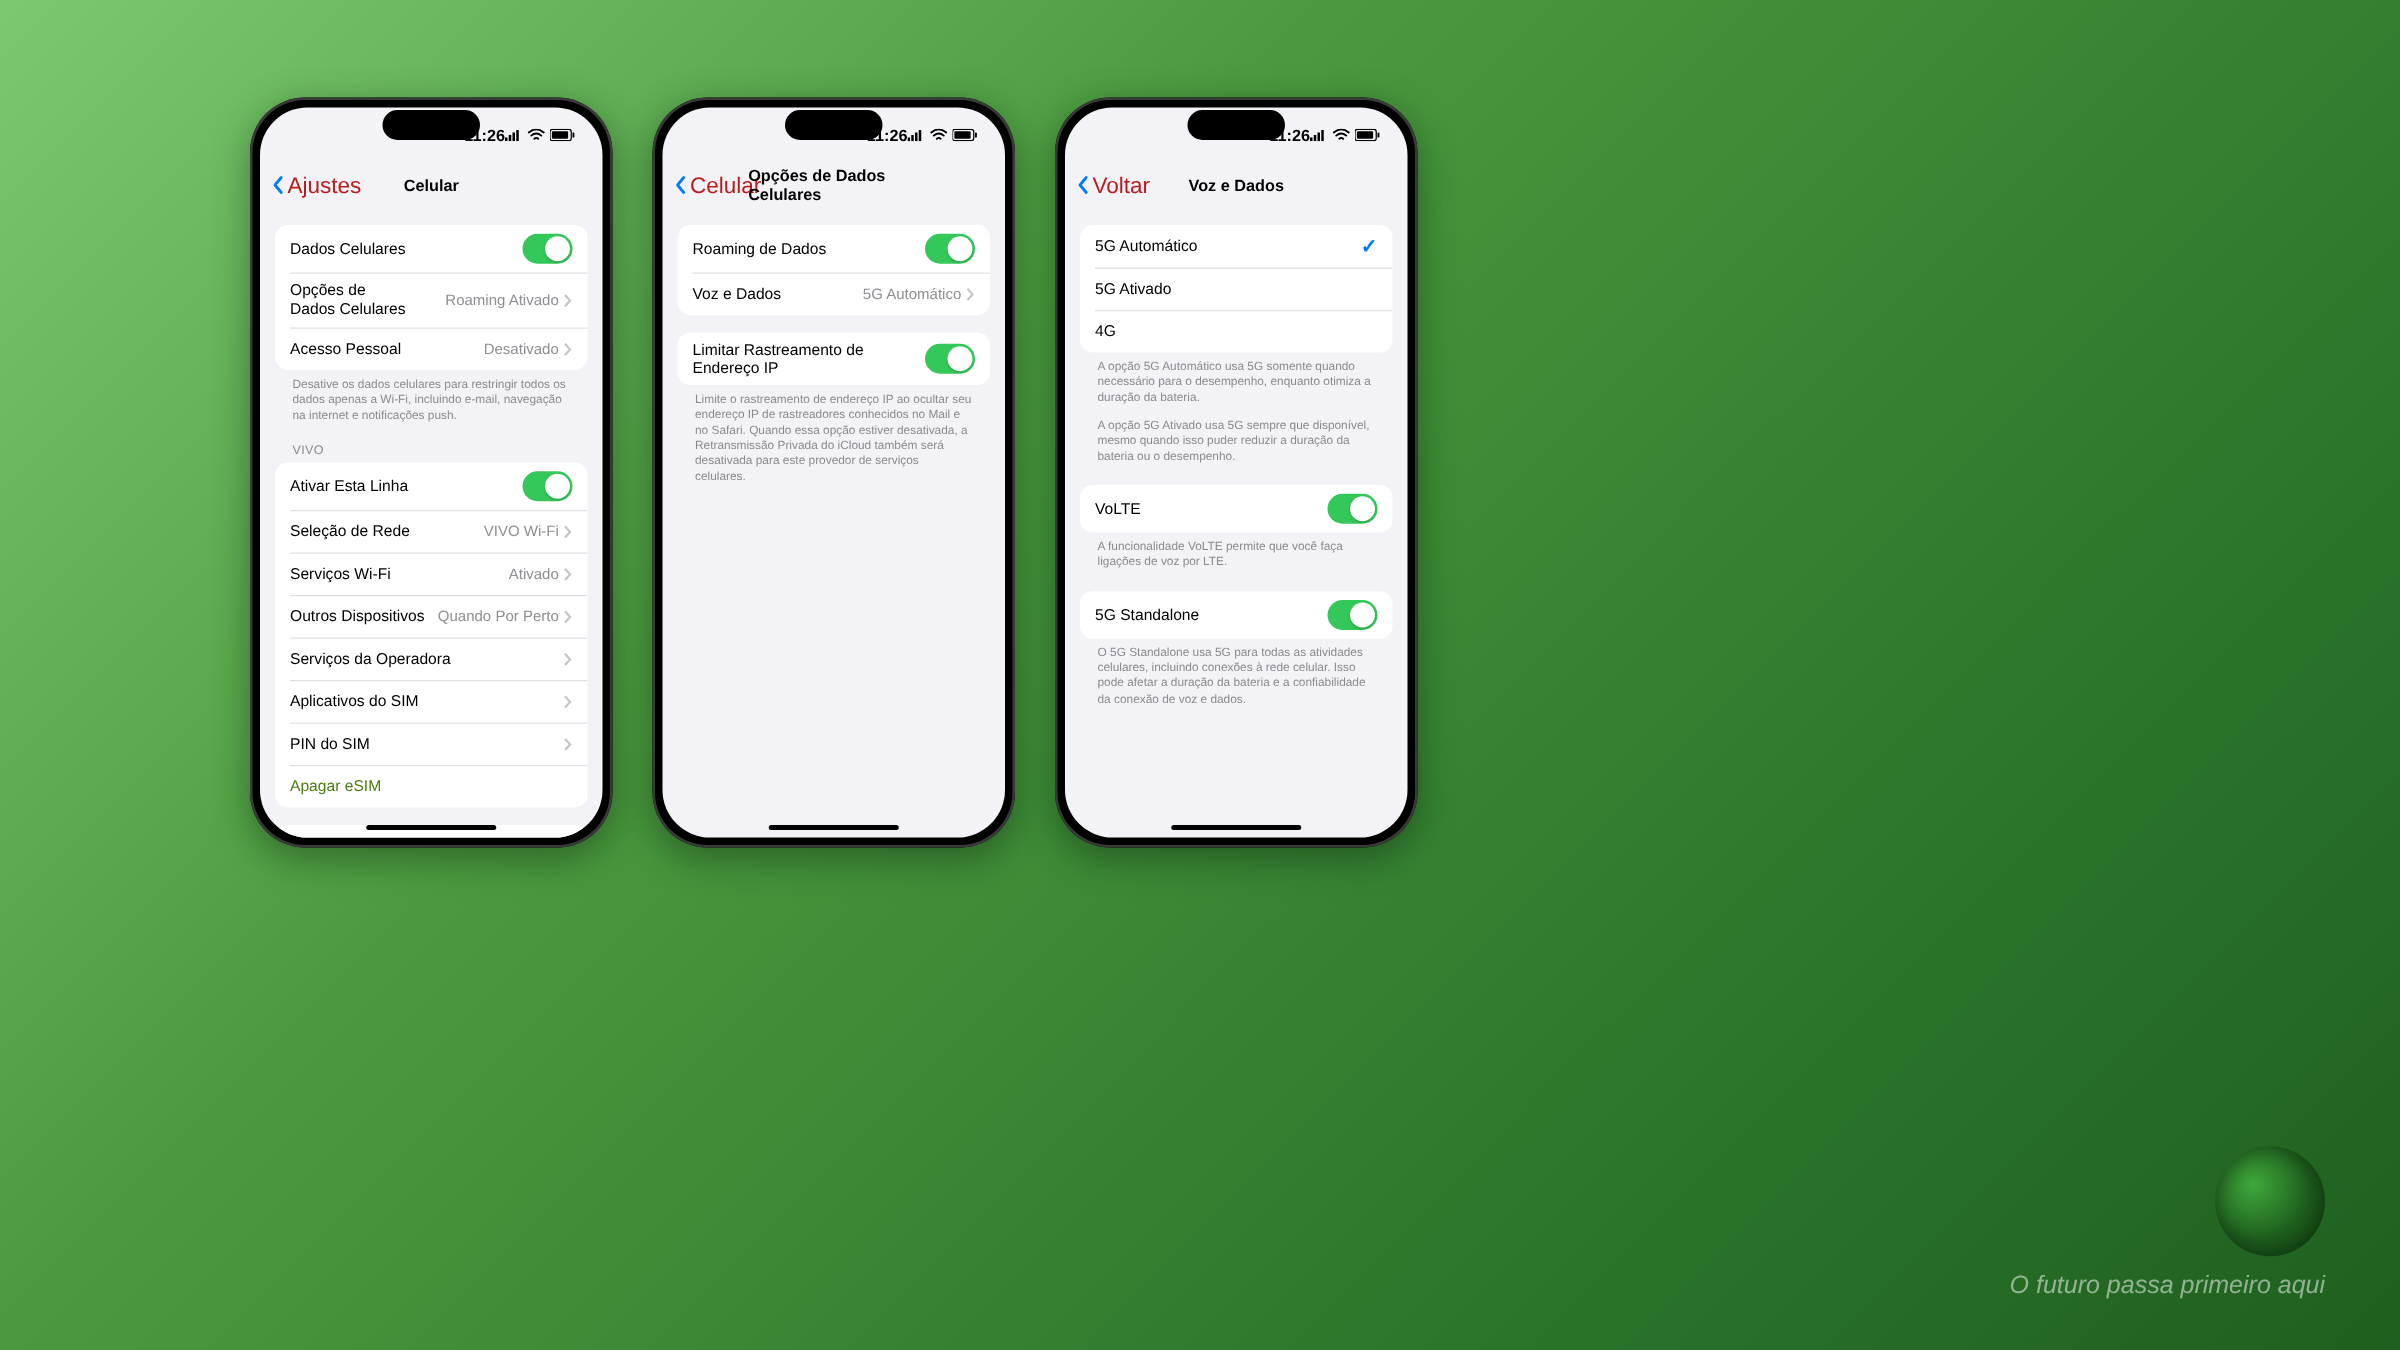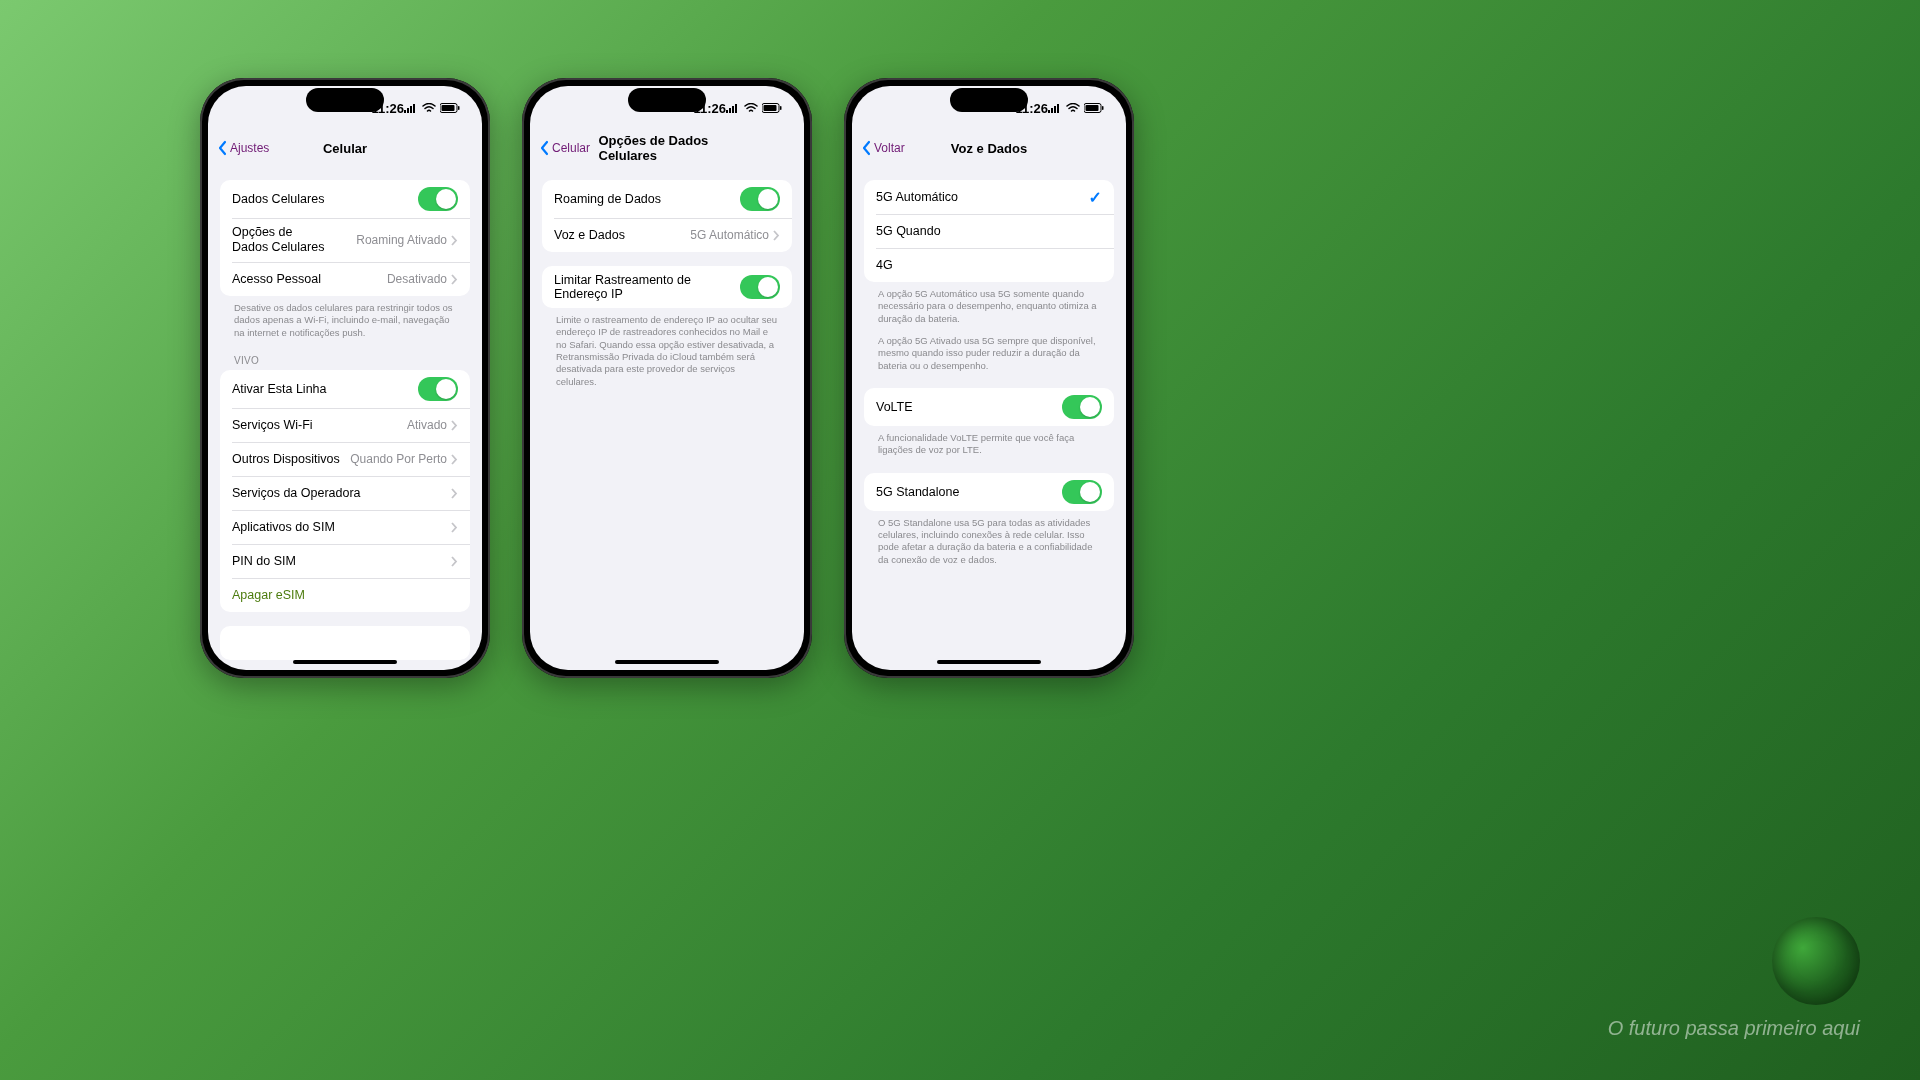--- a/index.html
+++ b/index.html
@@ -61,22 +61,22 @@
   .nav-bar {
     height: 36px;
     display: flex;
     align-items: center;
     position: relative;
     padding: 0 10px;
   }
   .back {
     display: flex;
     align-items: center;
-    color: #701a75;
-    font-size: 12px;
+    color: #b91c1c;
+    font-size: 18px;
     gap: 2px;
   }
   .title {
     position: absolute;
     left: 50%;
     transform: translateX(-50%);
     font-size: 13px;
     font-weight: 600;
     color: #000;
   }
@@ -220,20 +220,29 @@
           </div>
         </div>
         <div class="footer-text">Desative os dados celulares para restringir todos os dados apenas a Wi-Fi, incluindo e-mail, navegação na internet e notificações push.</div>
         <div class="header-text">VIVO</div>
         <div class="group" style="margin-top:0">
           <div class="row">
             <span class="label">Ativar Esta Linha</span>
             <span class="toggle"></span>
           </div>
           <div class="row">
+            <span class="label">Seleção de Rede</span>
+            <span class="val">
+                <span>VIVO Wi-Fi</span>
+                <svg class="chev">
+                  <path d="M1 1 L5 5.5 L1 10"></path>
+                </svg>
+              </span>
+          </div>
+          <div class="row">
             <span class="label">Serviços Wi-Fi</span>
             <span class="val">
                 <span>Ativado</span>
                 <svg class="chev">
                   <path d="M1 1 L5 5.5 L1 10"></path>
                 </svg>
               </span>
           </div>
           <div class="row">
             <span class="label">Outros Dispositivos</span>
@@ -373,21 +382,21 @@
         </div>
         <div class="title">Voz e Dados</div>
       </div>
       <div class="content">
         <div class="group">
           <div class="row">
             <span class="label">5G Automático</span>
             <span class="check">✓</span>
           </div>
           <div class="row">
-            <span class="label">5G Quando</span>
+            <span class="label">5G Ativado</span>
           </div>
           <div class="row">
             <span class="label">4G</span>
           </div>
         </div>
         <div class="footer-text">A opção 5G Automático usa 5G somente quando necessário para o desempenho, enquanto otimiza a duração da bateria.</div>
         <div class="footer-text" style="padding-top:8px">A opção 5G Ativado usa 5G sempre que disponível, mesmo quando isso puder reduzir a duração da bateria ou o desempenho.</div>
         <div class="group">
           <div class="row">
             <span class="label">VoLTE</span>

